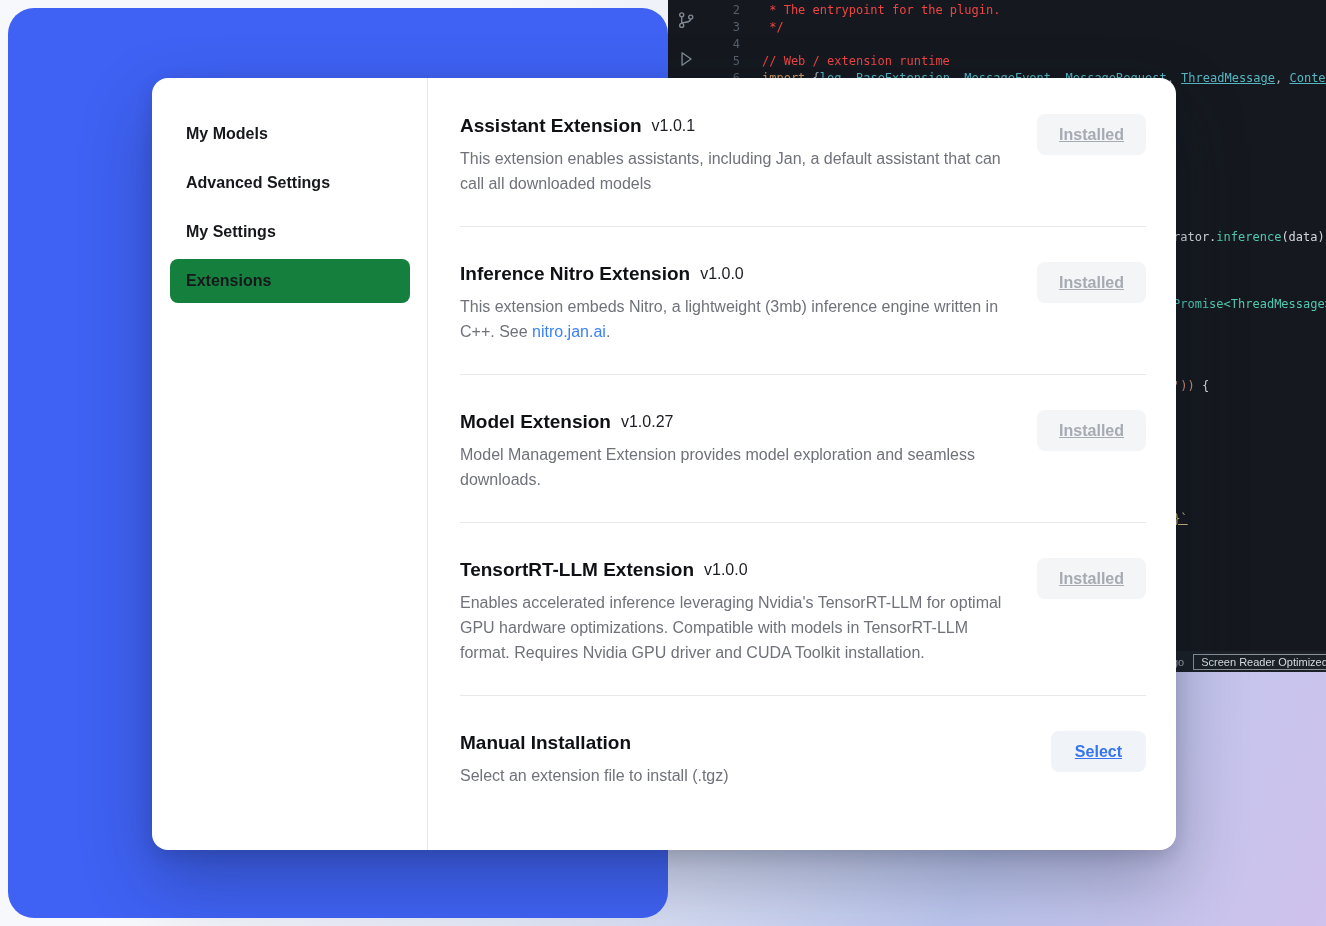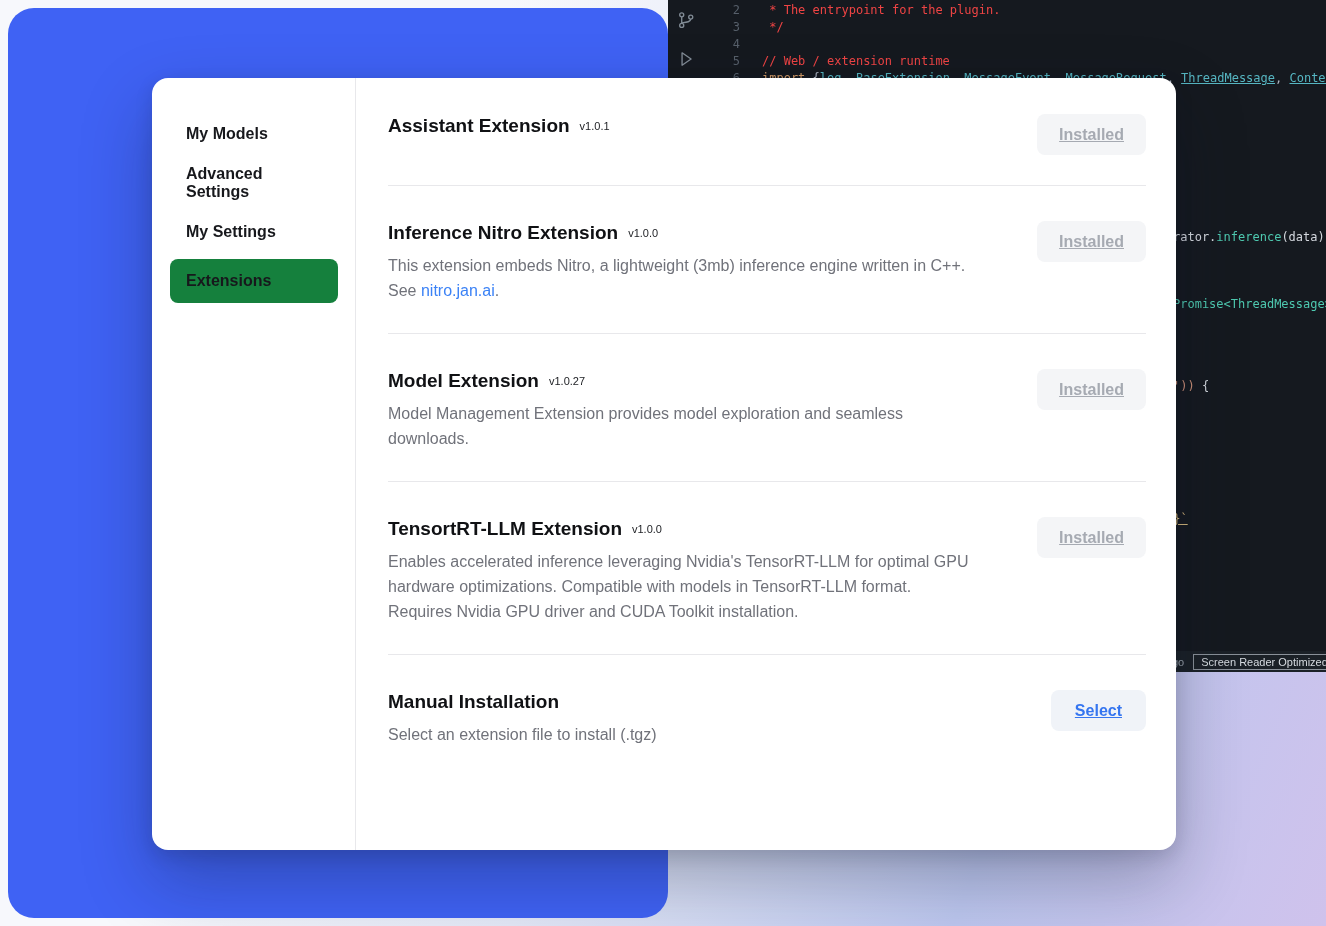--- a/index.html
+++ b/index.html
@@ -48,40 +48,40 @@
     border-radius:26px; background:#3f62f4;
   }
 
   
   .modal {
     position:absolute; left:152px; top:78px; width:1024px; height:772px;
     background:#ffffff; border-radius:16px; overflow:hidden; display:flex;
     box-shadow:0 30px 70px rgba(15,23,42,.30), 0 6px 18px rgba(15,23,42,.14);
   }
   .sidebar {
-    width:204px; flex:none; border-right:1px solid #e8e8eb;
+    width:276px; flex:none; border-right:1px solid #e8e8eb;
     padding:34px 17px 0 18px;
   }
   .side-item {
     height:44px; display:flex; align-items:center; padding:0 16px; margin-bottom:5px;
     border-radius:8px; font-size:16px; font-weight:700; color:#17181c; cursor:pointer;
   }
   .side-item.active { background:#15803d; }
 
   .content { flex:1; padding:0 30px 0 32px; overflow:hidden; }
   .ext-row {
     display:flex; align-items:flex-start; justify-content:space-between;
     padding:33px 0 30px; border-bottom:1px solid #e8e8eb;
   }
   .ext-row.first { padding-top:34px; }
   .ext-row.last  { border-bottom:none; }
   .ext-info { flex:1; min-width:0; }
   .ext-title-line { display:flex; align-items:center; gap:10px; }
   .ext-title { margin:0; font-size:19px; line-height:28px; font-weight:700; color:#101114; }
-  .ext-version { font-size:11px; font-weight:500; color:#1b1d21; }
+  .ext-version { font-size:16px; font-weight:500; color:#1b1d21; }
   .ext-desc { margin:6px 0 0; font-size:16px; line-height:25px; color:#70727a; max-width:588px; }
   .link { color:#3b82f6; cursor:pointer; }
   .btn {
     flex:none; margin-left:24px; margin-top:2px; border:none; border-radius:8px;
     height:41px; padding:0 22px; font-family:inherit; font-size:16px; font-weight:600;
     background:#f4f5f7; color:#a6aab2; cursor:default;text-decoration:underline;
   }
   .btn.select { color:#3575f0; background:#f0f3f8; cursor:pointer; padding:0 24px; }
 </style>
 </head>
@@ -160,20 +160,21 @@
     </aside>
 
     <main class="content">
 
       <section class="ext-row first">
         <div class="ext-info">
           <div class="ext-title-line">
             <h2 class="ext-title">Assistant Extension</h2>
             <span class="ext-version">v1.0.1</span>
           </div>
+          <p class="ext-desc">This extension enables assistants, including Jan, a default assistant that can call all downloaded models</p>
         </div>
         <button class="btn">Installed</button>
       </section>
 
       <section class="ext-row">
         <div class="ext-info">
           <div class="ext-title-line">
             <h2 class="ext-title">Inference Nitro Extension</h2>
             <span class="ext-version">v1.0.0</span>
           </div>

